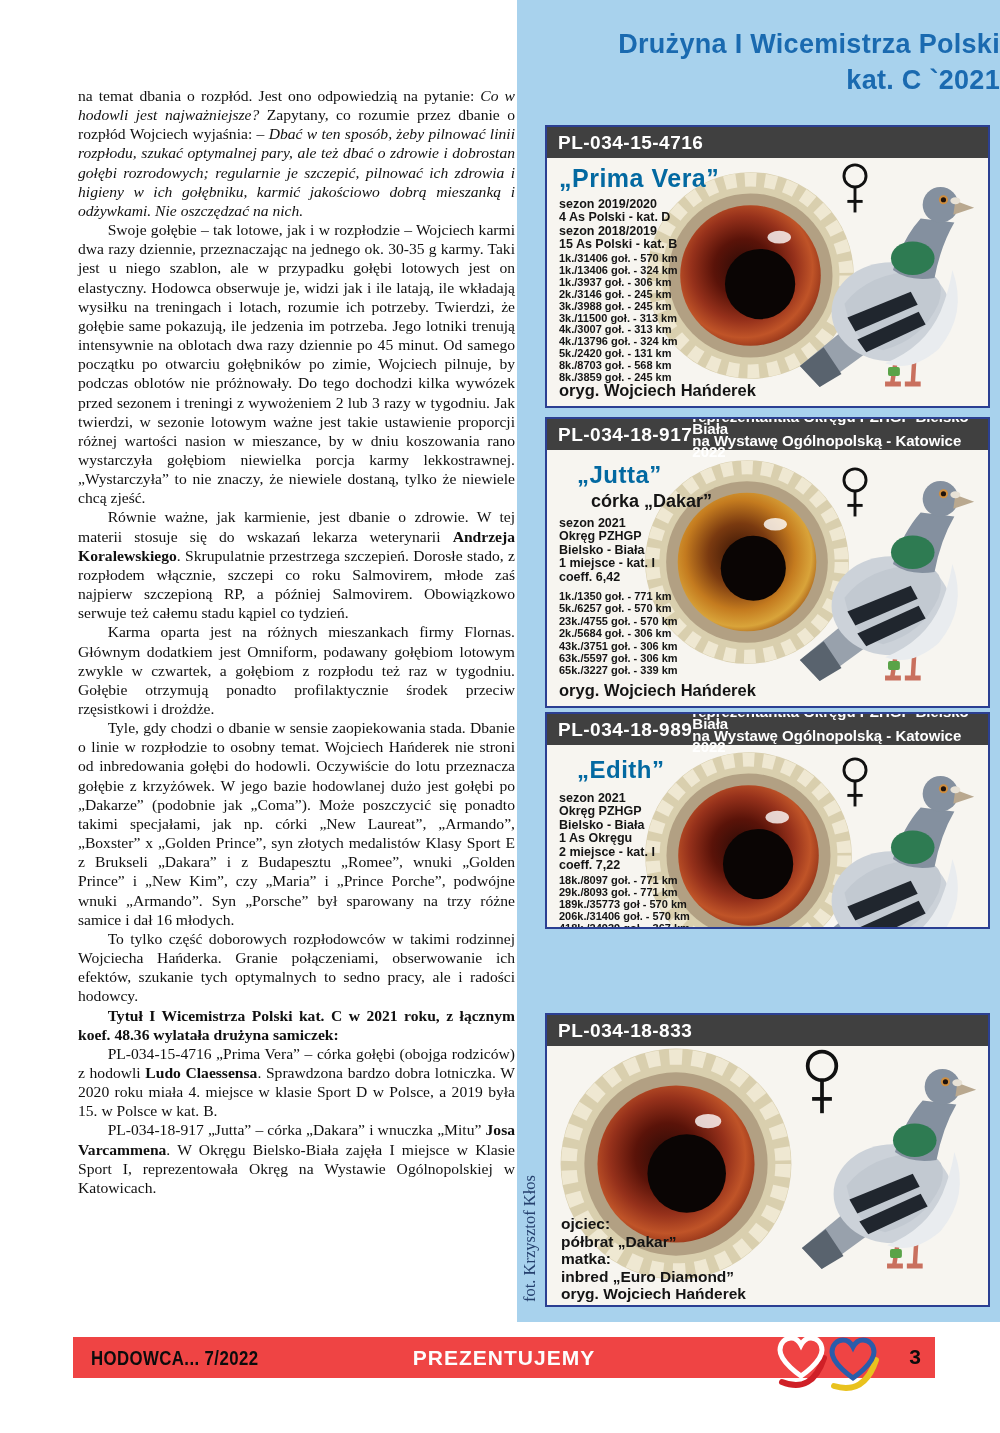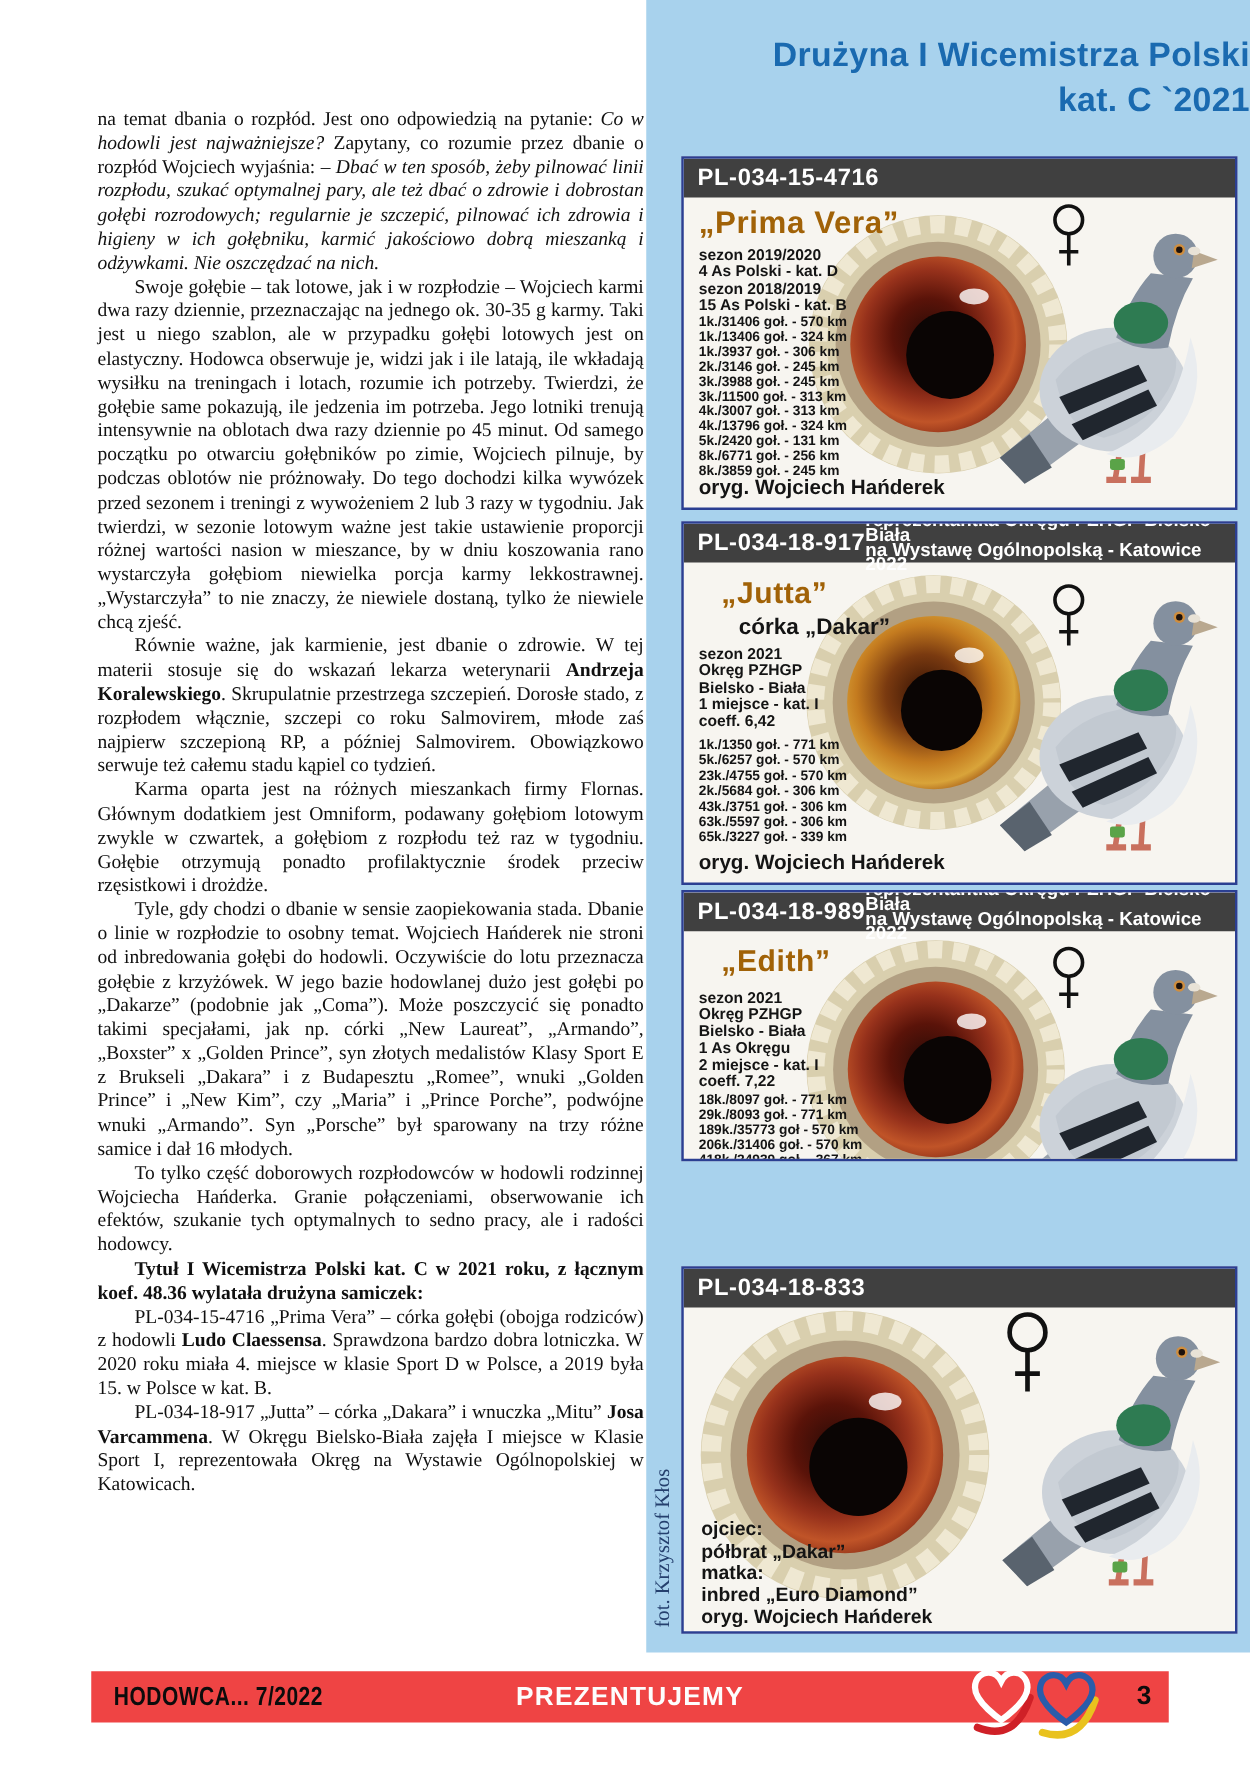--- a/index.html
+++ b/index.html
@@ -21,21 +21,21 @@
         border:2px solid #2b3f92;box-sizing:border-box;overflow:hidden;}
   .card1{top:125px;height:283px;}
   .card2{top:417px;height:291px;}
   .card3{top:712px;height:217px;}
   .card4{top:1013px;height:294px;}
   .card-header{position:absolute;top:0;left:0;right:0;height:31px;background:#404040;
                display:flex;align-items:center;padding:0 6px 0 11px;box-sizing:border-box;z-index:6;}
   .ring{color:#fff;font-weight:bold;font-size:19px;letter-spacing:.5px;white-space:nowrap;}
   .rep{margin-left:auto;color:#fff;font-weight:bold;font-size:15px;line-height:11.6px;
        white-space:pre-line;}
-  .bird-name{position:absolute;font-weight:bold;color:#a16207;z-index:5;letter-spacing:.5px;}
+  .bird-name{position:absolute;font-weight:bold;color:#0369a1;z-index:5;letter-spacing:.5px;}
   .sub-name{position:absolute;font-weight:bold;color:#141414;z-index:5;}
   .titles{position:absolute;font-weight:bold;color:#141414;z-index:5;}
   .titles div{white-space:nowrap;}
   .results{position:absolute;font-weight:bold;color:#141414;z-index:5;}
   .results div{white-space:nowrap;}
   .origin{position:absolute;font-weight:bold;font-size:16.5px;color:#141414;z-index:5;white-space:nowrap;}
   .ped{position:absolute;font-weight:bold;font-size:15.5px;line-height:17.5px;color:#141414;z-index:5;}
   .eye{position:absolute;z-index:1;}
   .pigeon{position:absolute;z-index:3;}
   .female{position:absolute;z-index:4;}
@@ -116,21 +116,21 @@
 </svg>
 
 <div class="page">
 
   <div class="article">
       <p>na temat dbania o rozpłód. Jest ono odpowiedzią na pytanie: <i>Co w hodowli jest najważniejsze?</i> Zapytany, co rozumie przez dbanie o rozpłód Wojciech wyjaśnia: – <i>Dbać w ten sposób, żeby pilnować linii rozpłodu, szukać optymalnej pary, ale też dbać o zdrowie i dobrostan gołębi  rozrodowych; regularnie je szczepić, pilnować ich zdrowia i higieny w ich gołębniku, karmić jakościowo dobrą mieszanką i odżywkami. Nie oszczędzać na nich.</i></p>
       <p class="ind">Swoje gołębie – tak lotowe, jak i w rozpłodzie – Wojciech karmi dwa razy dziennie, przeznaczając na jednego ok. 30-35 g karmy. Taki jest u niego szablon, ale w przypadku gołębi lotowych jest on elastyczny. Hodowca obserwuje je, widzi jak i ile latają, ile wkładają wysiłku na treningach i lotach, rozumie ich potrzeby. Twierdzi, że gołębie same pokazują, ile jedzenia im potrzeba. Jego lotniki trenują intensywnie na oblotach dwa razy dziennie po 45 minut. Od samego początku po otwarciu gołębników po zimie, Wojciech  pilnuje, by podczas oblotów nie próżnowały. Do tego dochodzi kilka wywózek przed sezonem i treningi z wywożeniem 2 lub 3 razy w tygodniu. Jak twierdzi, w sezonie lotowym ważne jest takie ustawienie proporcji różnej wartości nasion w mieszance, by w dniu koszowania rano wystarczyła gołębiom niewielka porcja karmy lekkostrawnej. „Wystarczyła” to nie znaczy, że niewiele dostaną, tylko że niewiele chcą zjeść.</p>
       <p class="ind">Równie ważne, jak karmienie, jest dbanie o zdrowie. W tej materii stosuje się do wskazań lekarza weterynarii <b>Andrzeja Koralewskiego</b>.  Skrupulatnie przestrzega szczepień.  Dorosłe stado, z rozpłodem włącznie, szczepi co roku Salmovirem, młode  zaś najpierw szczepioną RP, a później Salmovirem.  Obowiązkowo serwuje też całemu stadu kąpiel co tydzień.</p>
       <p class="ind">Karma oparta jest na różnych mieszankach firmy Flornas. Głównym dodatkiem jest Omniform, podawany gołębiom lotowym zwykle w czwartek, a gołębiom z rozpłodu też raz w tygodniu. Gołębie otrzymują ponadto profilaktycznie środek przeciw rzęsistkowi i drożdże.</p>
       <p class="ind">Tyle, gdy chodzi o dbanie w sensie zaopiekowania stada. Dbanie o linie w rozpłodzie to osobny temat. Wojciech Hańderek nie stroni od inbredowania gołębi do hodowli. Oczywiście do lotu przeznacza gołębie z krzyżówek. W jego bazie hodowlanej dużo jest gołębi po „Dakarze” (podobnie jak „Coma”). Może poszczycić się ponadto takimi specjałami, jak np. córki „New Laureat”, „Armando”, „Boxster” x „Golden Prince”, syn złotych medalistów Klasy Sport E z Brukseli „Dakara” i z Budapesztu „Romee”, wnuki „Golden Prince” i „New Kim”, czy „Maria” i „Prince Porche”, podwójne wnuki „Armando”. Syn „Porsche” był sparowany na trzy różne samice i dał 16 młodych.</p>
-      <p class="ind">To tylko część doborowych rozpłodowców w hodowli rodzinnej Wojciecha Hańderka. Granie połączeniami, obserwowanie ich efektów,  szukanie tych optymalnych to sedno pracy, ale i radości hodowcy.</p>
+      <p class="ind">To tylko część doborowych rozpłodowców w takimi rodzinnej Wojciecha Hańderka. Granie połączeniami, obserwowanie ich efektów,  szukanie tych optymalnych to sedno pracy, ale i radości hodowcy.</p>
       <p class="ind bold">Tytuł I Wicemistrza Polski kat. C w 2021 roku, z łącznym koef.  48.36 wylatała drużyna samiczek:</p>
       <p class="ind">PL-034-15-4716 „Prima Vera” – córka gołębi (obojga rodziców) z hodowli <b>Ludo Claessensa</b>. Sprawdzona bardzo dobra lotniczka. W 2020 roku miała 4. miejsce w klasie Sport D w Polsce, a 2019 była 15. w Polsce w kat. B.</p>
       <p class="ind">PL-034-18-917 „Jutta” – córka „Dakara” i wnuczka „Mitu” <b>Josa Varcammena</b>. W Okręgu Bielsko-Biała zajęła I miejsce w Klasie Sport I, reprezentowała Okręg na Wystawie Ogólnopolskiej w Katowicach.</p>
     </div>
 
   <div class="panel">
     <div class="panel-title">
       <div>Drużyna I Wicemistrza Polski</div>
       <div>kat. C `2021</div>
     </div>
@@ -158,21 +158,21 @@
       <div class="results" style="left:12px;top:126px;font-size:11px;line-height:11.9px">
           <div>1k./31406 goł. - 570 km</div>
           <div>1k./13406 goł. - 324 km</div>
           <div>1k./3937 goł. - 306 km</div>
           <div>2k./3146 goł. - 245 km</div>
           <div>3k./3988 goł. - 245 km</div>
           <div>3k./11500 goł. - 313 km</div>
           <div>4k./3007 goł. - 313 km</div>
           <div>4k./13796 goł. - 324 km</div>
           <div>5k./2420 goł. - 131 km</div>
-          <div>8k./6771 goł. - 256 km</div>
+          <div>8k./8703 goł. - 568 km</div>
           <div>8k./3859 goł. - 245 km</div>
         </div>
       <div class="origin" style="left:12px;top:254px">oryg. Wojciech Hańderek</div>
     </div>
 
     <div class="card card2">
       <div class="card-header">
         <span class="ring">PL-034-18-917</span>
         <span class="rep">reprezentantka Okręgu PZHGP Bielsko - Biała
 na Wystawę Ogólnopolską - Katowice 2022</span>

